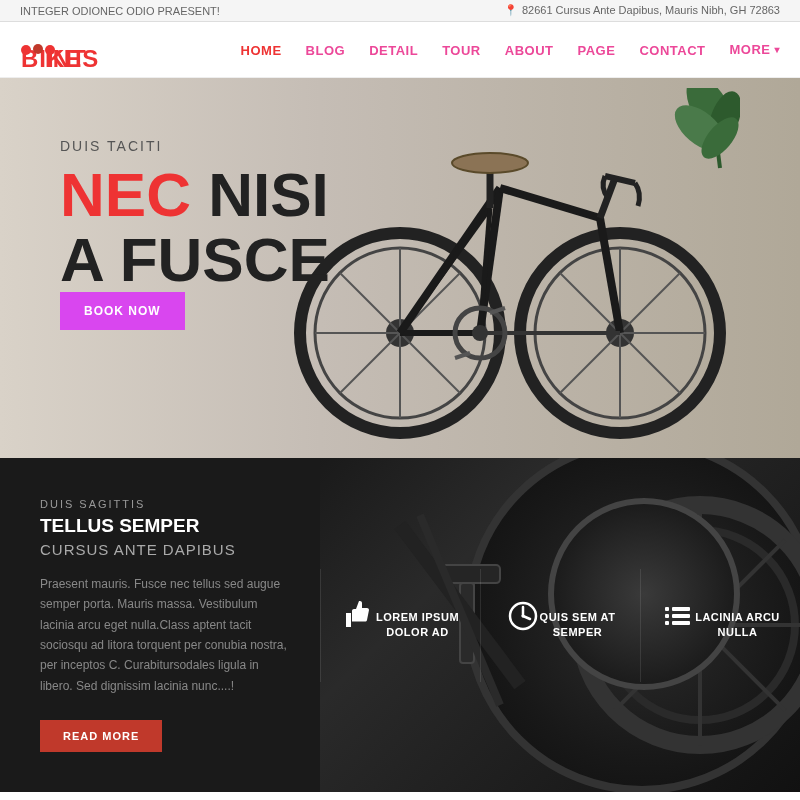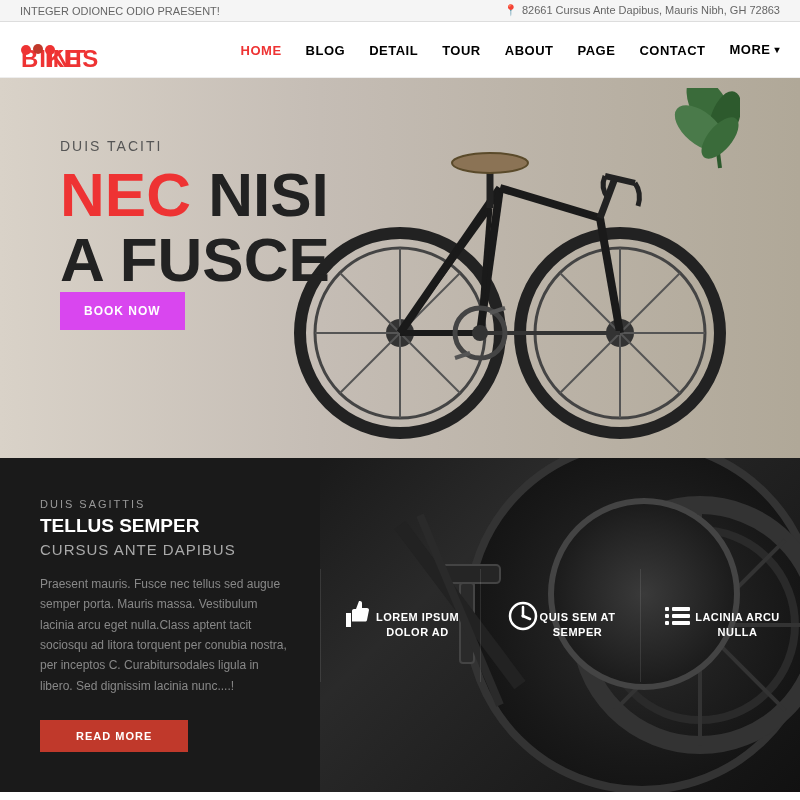--- a/index.html
+++ b/index.html
@@ -47,21 +47,21 @@
       top: -1px;
     }
     .nav-links {
       display: flex;
       align-items: center;
       gap: 24px;
       list-style: none;
     }
     .nav-links li a {
       text-decoration: none;
-      color: #000000;
+      color: #ec4899;
       font-size: 13px;
       font-weight: 600;
       letter-spacing: 0.5px;
       text-transform: uppercase;
     }
     .nav-links li a.active {
       color: #e33;
     }
     .nav-more {
       display: flex;
@@ -174,21 +174,21 @@
     .dark-desc {
       font-size: 12px;
       color: #888;
       line-height: 1.7;
       margin-bottom: 24px;
     }
     .btn-read {
       background: #c0392b;
       color: #fff;
       border: none;
-      padding: 10px 36px;
+      padding: 10px 23px;
       font-size: 11px;
       font-weight: 700;
       letter-spacing: 1px;
       text-transform: uppercase;
       cursor: pointer;
     }
 
     
     .dark-right {
       flex: 1;

